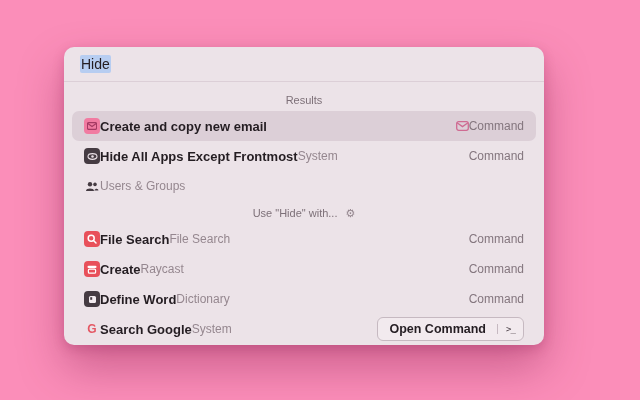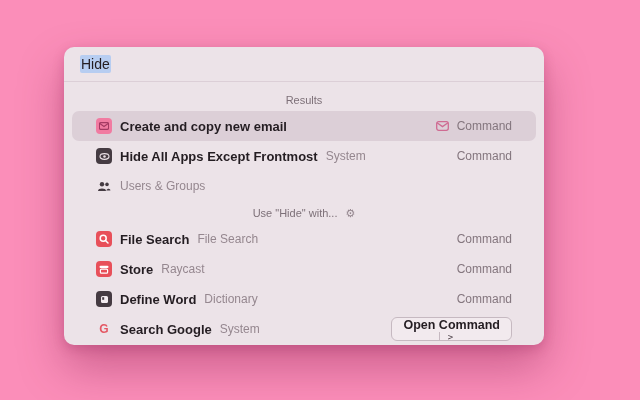--- a/index.html
+++ b/index.html
@@ -58,23 +58,22 @@
   }
   .gear {
     font-size:11px;
     color:#94868e;
     line-height:1;
   }
   .row {
     height:30px;
     display:flex;
     align-items:center;
-    padding:0 24px;
+    padding:0 12px;
     border-radius:7px;
-    gap:8px;
   }
   .row.selected { background:#dccfd7; }
   .icon-box {
     width:16px; height:16px;
     border-radius:4px;
     flex:0 0 auto;
     display:flex;
     align-items:center;
     justify-content:center;
   }
@@ -106,21 +105,20 @@
     color:#e45763;
   }
   .action-btn {
     display:flex;
     align-items:center;
     border:1px solid #c6b9c1;
     background:#f2eaee;
     border-radius:6px;
     height:24px;
     overflow:hidden;
-    flex-direction:column;
   }
   .action-btn .label {
     font-size:12.5px;
     font-weight:600;
     color:#241d22;
     display:flex;
     align-items:center;
     padding:0 11px;
   }
   .action-btn .key {
@@ -214,21 +212,21 @@
       <span class="accessory">Command</span>
     </div>
 
     <div class="row">
       <span class="icon-box icon-red">
         <svg width="10" height="9" viewBox="0 0 10 9">
             <rect x="0.5" y="0.8" width="9" height="2.2" rx="1.1" fill="#fff"></rect>
             <rect x="1.4" y="4.2" width="7.2" height="4" rx="1" fill="none" stroke="#fff" stroke-width="1.2"></rect>
           </svg>
       </span>
-      <span class="title">Store</span>
+      <span class="title">Create</span>
       <span class="subtitle">Raycast</span>
       <span class="spacer"></span>
       <span class="accessory">Command</span>
     </div>
 
     <div class="row">
       <span class="icon-box icon-dark">
         <svg width="9" height="9" viewBox="0 0 9 9">
             <rect x="1" y="1" width="7" height="7" rx="1.5" fill="#f3ecf0"></rect>
             <rect x="2.2" y="2.2" width="2" height="2.6" fill="#453b42"></rect>

